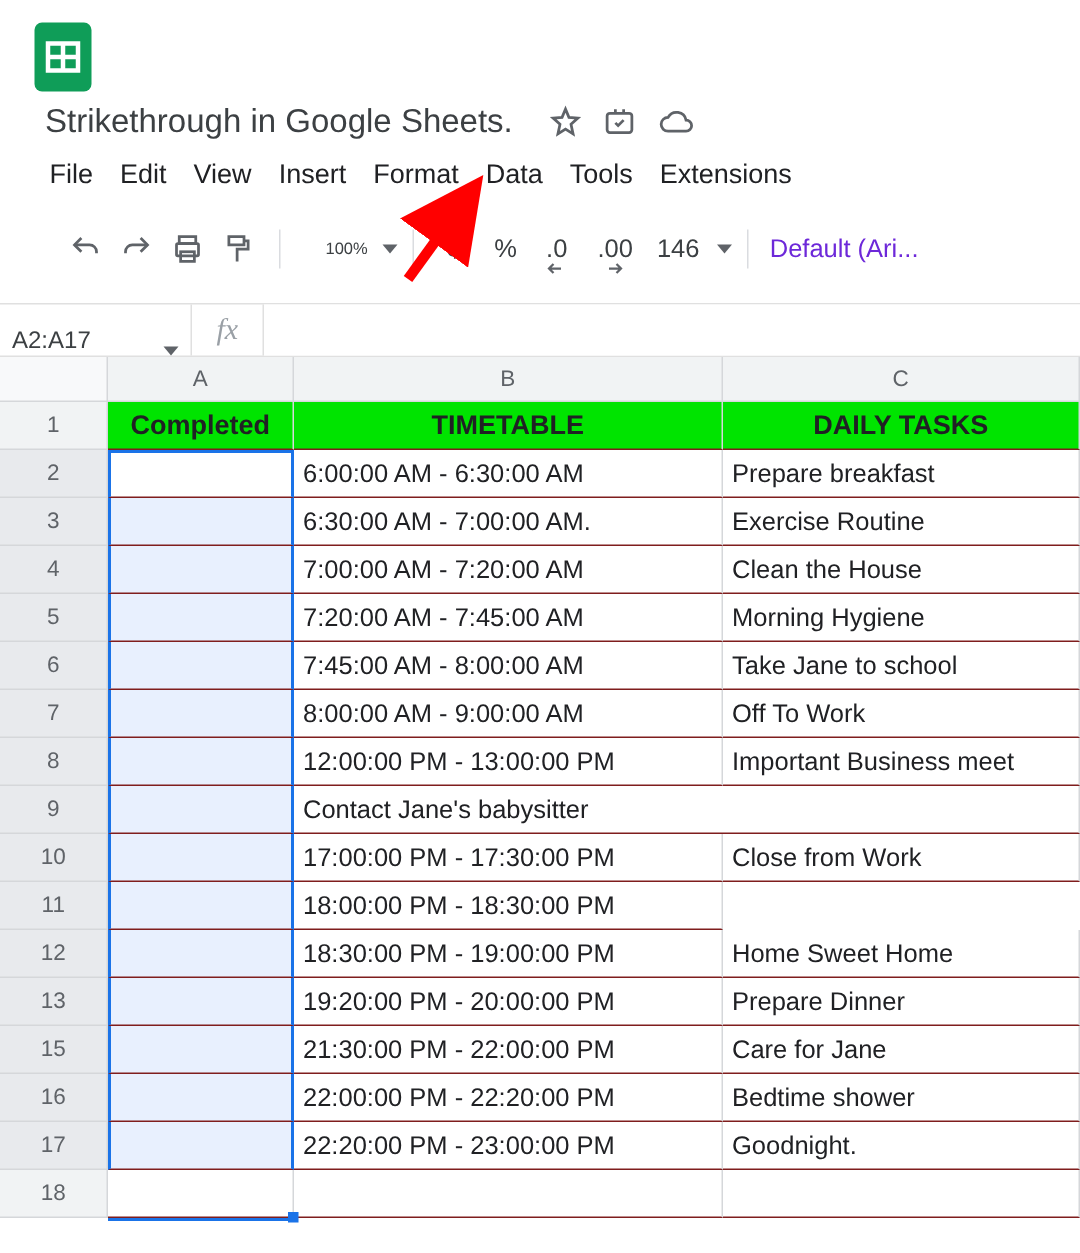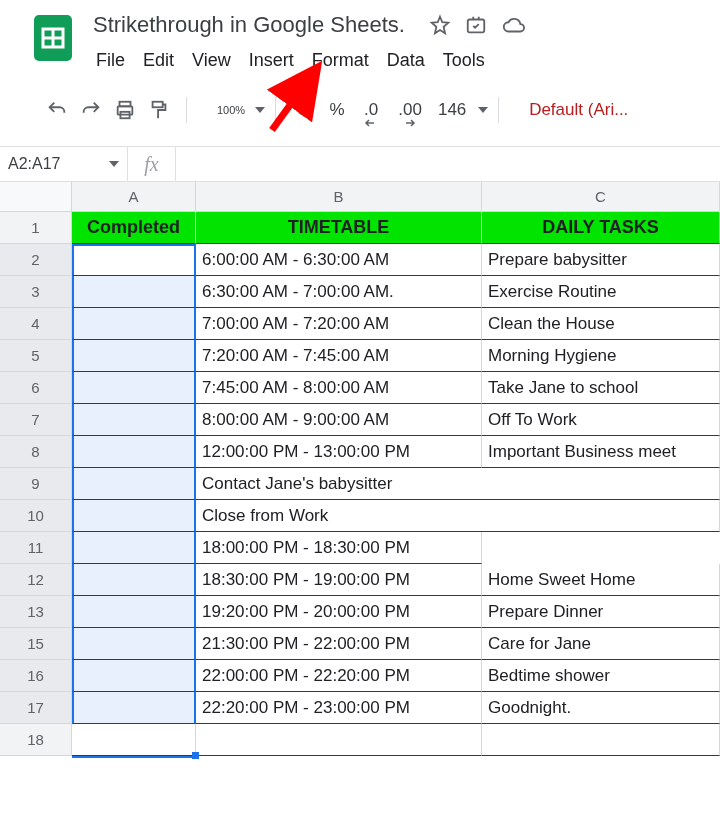--- a/index.html
+++ b/index.html
@@ -3,21 +3,21 @@
 <meta charset="utf-8">
 <style>
   * { box-sizing: border-box; }
   html, body {
     margin: 0; padding: 0;
     font-family: Arial, "Helvetica Neue", Helvetica, sans-serif;
     font-size: 14px; color: #202124; background: #fff;
     width: 720px; height: 835px; overflow: hidden;
   }
   
-  .header { display: flex; align-items: flex-start; padding: 8px 10px 0 27px; }
+  .header { display: flex; align-items: flex-start; padding: 8px 10px 0 16px; flex-direction: column; }
   .logo-box {
     width: 52px; height: 52px; flex: 0 0 52px;
     display: flex; align-items: center; justify-content: center;
     margin-top: 4px;
   }
   .logo-svg { width: 44px; height: 50px; }
   .title-block { flex: 1 1 auto; margin-left: 8px; }
   .title-row { display: flex; align-items: center; height: 34px; }
   .doc-title { font-size: 22px; color:#3c4043; padding: 2px 6px; border-radius:4px;}
   .title-icons { display:flex; align-items:center; margin-left:18px; gap:14px; }
@@ -35,27 +35,27 @@
   }
   .tool { width:34px; height:34px; display:flex; align-items:center; justify-content:center; color:#5f6368;}
   .tool svg { stroke:#5f6368; fill:none; }
   .zoom { font-size:11px; color:#3c4043; margin:0 4px 0 20px;}
   .tri-down {
     width:0;height:0;border-left:5px solid transparent;border-right:5px solid transparent;
     border-top:6px solid #5f6368; margin-left:6px;
   }
   .sep { width:1px; height:26px; background:#dadce0; margin:0 10px;}
   .fmt { font-size:17px; color:#3c4043; width:34px; text-align:center;}
-  .fontname { font-size:17px; color:#b91c1c; margin-left:20px; white-space:nowrap; overflow:hidden; text-overflow:ellipsis; max-width:110px;}
+  .fontname { font-size:17px; color:#6d28d9; margin-left:4px; white-space:nowrap; overflow:hidden; text-overflow:ellipsis; max-width:110px;}
   
   .arrow-svg { position:absolute; left:262px; top:-28px; pointer-events:none;}
   
   .fnrow { display:flex; align-items:stretch; height:36px; border-top:1px solid #e0e0e0; border-bottom:1px solid #e0e0e0; margin-top:12px;}
   .namebox {
-    width:128px; display:flex; align-items:center; justify-content:space-between;
+    width:128px; display:flex; align-items:flex-end; justify-content:space-between;
     padding:0 8px 0 8px; border-right:1px solid #e0e0e0; font-size:16px; color:#3c4043;
   }
   .fx { width:48px; display:flex; align-items:center; justify-content:center;
         font-family: "Times New Roman", serif; font-style:italic; font-size:20px; color:#9aa0a6;
         border-right:1px solid #e0e0e0;}
   .formula-input { flex:1; border:none; outline:none; font-size:15px; padding:0 8px;}
   
   .sheet { display:flex; flex-direction:column; }
   .colhdr-row { display:flex; height:30px; }
   .corner { width:72px; height:30px; background:#f8f9fa; border-right:1px solid #d5d7da; border-bottom:1px solid #d5d7da;}
@@ -125,20 +125,21 @@
       </div>
     </div>
     <div class="menubar">
       <span>File</span>
       <span>Edit</span>
       <span>View</span>
       <span>Insert</span>
       <span>Format</span>
       <span>Data</span>
       <span>Tools</span>
+      <span>Extensions</span>
     </div>
   </div>
 </div>
 
 <div class="toolbar">
 
   <svg class="arrow-svg" width="70" height="80">
     <defs>
       <marker id="ah" markerWidth="8" markerHeight="8" refX="6" refY="4" orient="auto">
         <path d="M0,0 L8,4 L0,8 Z" fill="#ff0000"></path>
@@ -218,21 +219,21 @@
     <div class="cell cA hdr-cell">Completed</div>
     <div class="cell cB hdr-cell">TIMETABLE</div>
     <div class="cell cC hdr-cell">DAILY TASKS</div>
   </div>
 
   <div id="data-rows">
       <div class="row sel-col sel-right sel-active">
         <div class="rowhdr">2</div>
         <div class="cell cA sel-top sel-left"></div>
         <div class="cell cB">6:00:00 AM - 6:30:00 AM</div>
-        <div class="cell cC">Prepare babysitter</div>
+        <div class="cell cC">Prepare breakfast</div>
       </div>
       <div class="row sel-col sel-right">
         <div class="rowhdr">3</div>
         <div class="cell cA sel-left"></div>
         <div class="cell cB">6:30:00 AM - 7:00:00 AM.</div>
         <div class="cell cC">Exercise Routine</div>
       </div>
       <div class="row sel-col sel-right">
         <div class="rowhdr">4</div>
         <div class="cell cA sel-left"></div>
@@ -264,20 +265,21 @@
         <div class="cell cC">Important Business meet</div>
       </div>
       <div class="row sel-col sel-right">
         <div class="rowhdr">9</div>
         <div class="cell cA sel-left"></div>
         <div class="cell cC">Contact Jane's babysitter</div>
       </div>
       <div class="row sel-col sel-right">
         <div class="rowhdr">10</div>
         <div class="cell cA sel-left"></div>
+        <div class="cell cB">17:00:00 PM - 17:30:00 PM</div>
         <div class="cell cC">Close from Work</div>
       </div>
       <div class="row sel-col sel-right">
         <div class="rowhdr">11</div>
         <div class="cell cA sel-left"></div>
         <div class="cell cB">18:00:00 PM - 18:30:00 PM</div>
       </div>
       <div class="row sel-col sel-right">
         <div class="rowhdr">12</div>
         <div class="cell cA sel-left"></div>

